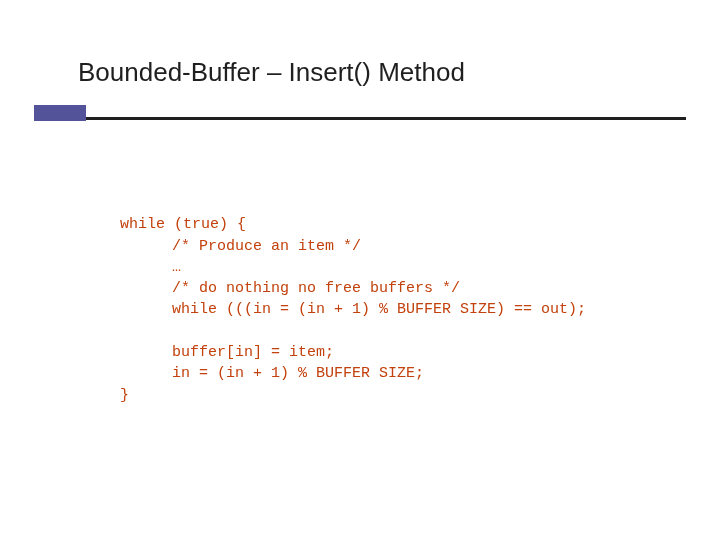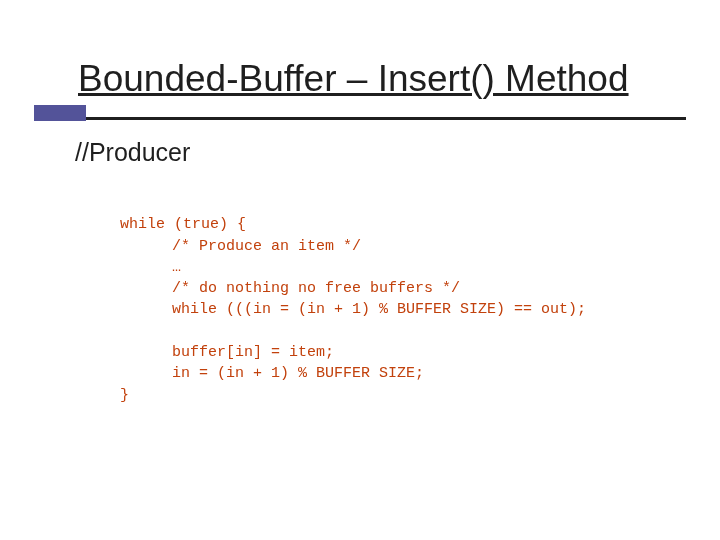--- a/index.html
+++ b/index.html
@@ -15,25 +15,24 @@
     width: 720px;
     height: 540px;
     position: relative;
     padding-top: 58px;
   }
   .title-area {
     position: relative;
     padding-left: 78px;
   }
   .title {
-    font-size: 37px;
+    font-size: 26px;
     color: #1f1f1f;
     font-weight: 400;
     line-height: 1.15;
-    text-decoration: underline;
   }
   .title-underline-accent {
     position: absolute;
     left: 34px;
     top: 105px;
     width: 52px;
     height: 16px;
     background: #535399;
   }
   .title-underline-long {
@@ -66,21 +65,20 @@
 </head>
 <body>
 
 <div class="slide">
   <div class="title-area">
     <h1 class="title">Bounded-Buffer – Insert() Method</h1>
   </div>
   <div class="title-underline-accent"></div>
   <div class="title-underline-long"></div>
 
-  <div class="subtitle">//Producer</div>
 
   <div class="code-block">
 <span>while (true) {</span>
 <span class="indent1">/* Produce an item */</span>
 <span class="indent1">…</span>
 <span class="indent1">/* do nothing no free buffers */</span>
 <span class="indent1">while (((in = (in + 1) % BUFFER SIZE) == out);</span>
 <span class="indent1"></span>
 <span class="indent1">buffer[in] = item;</span>
 <span class="indent1">in = (in + 1) % BUFFER SIZE;</span>

